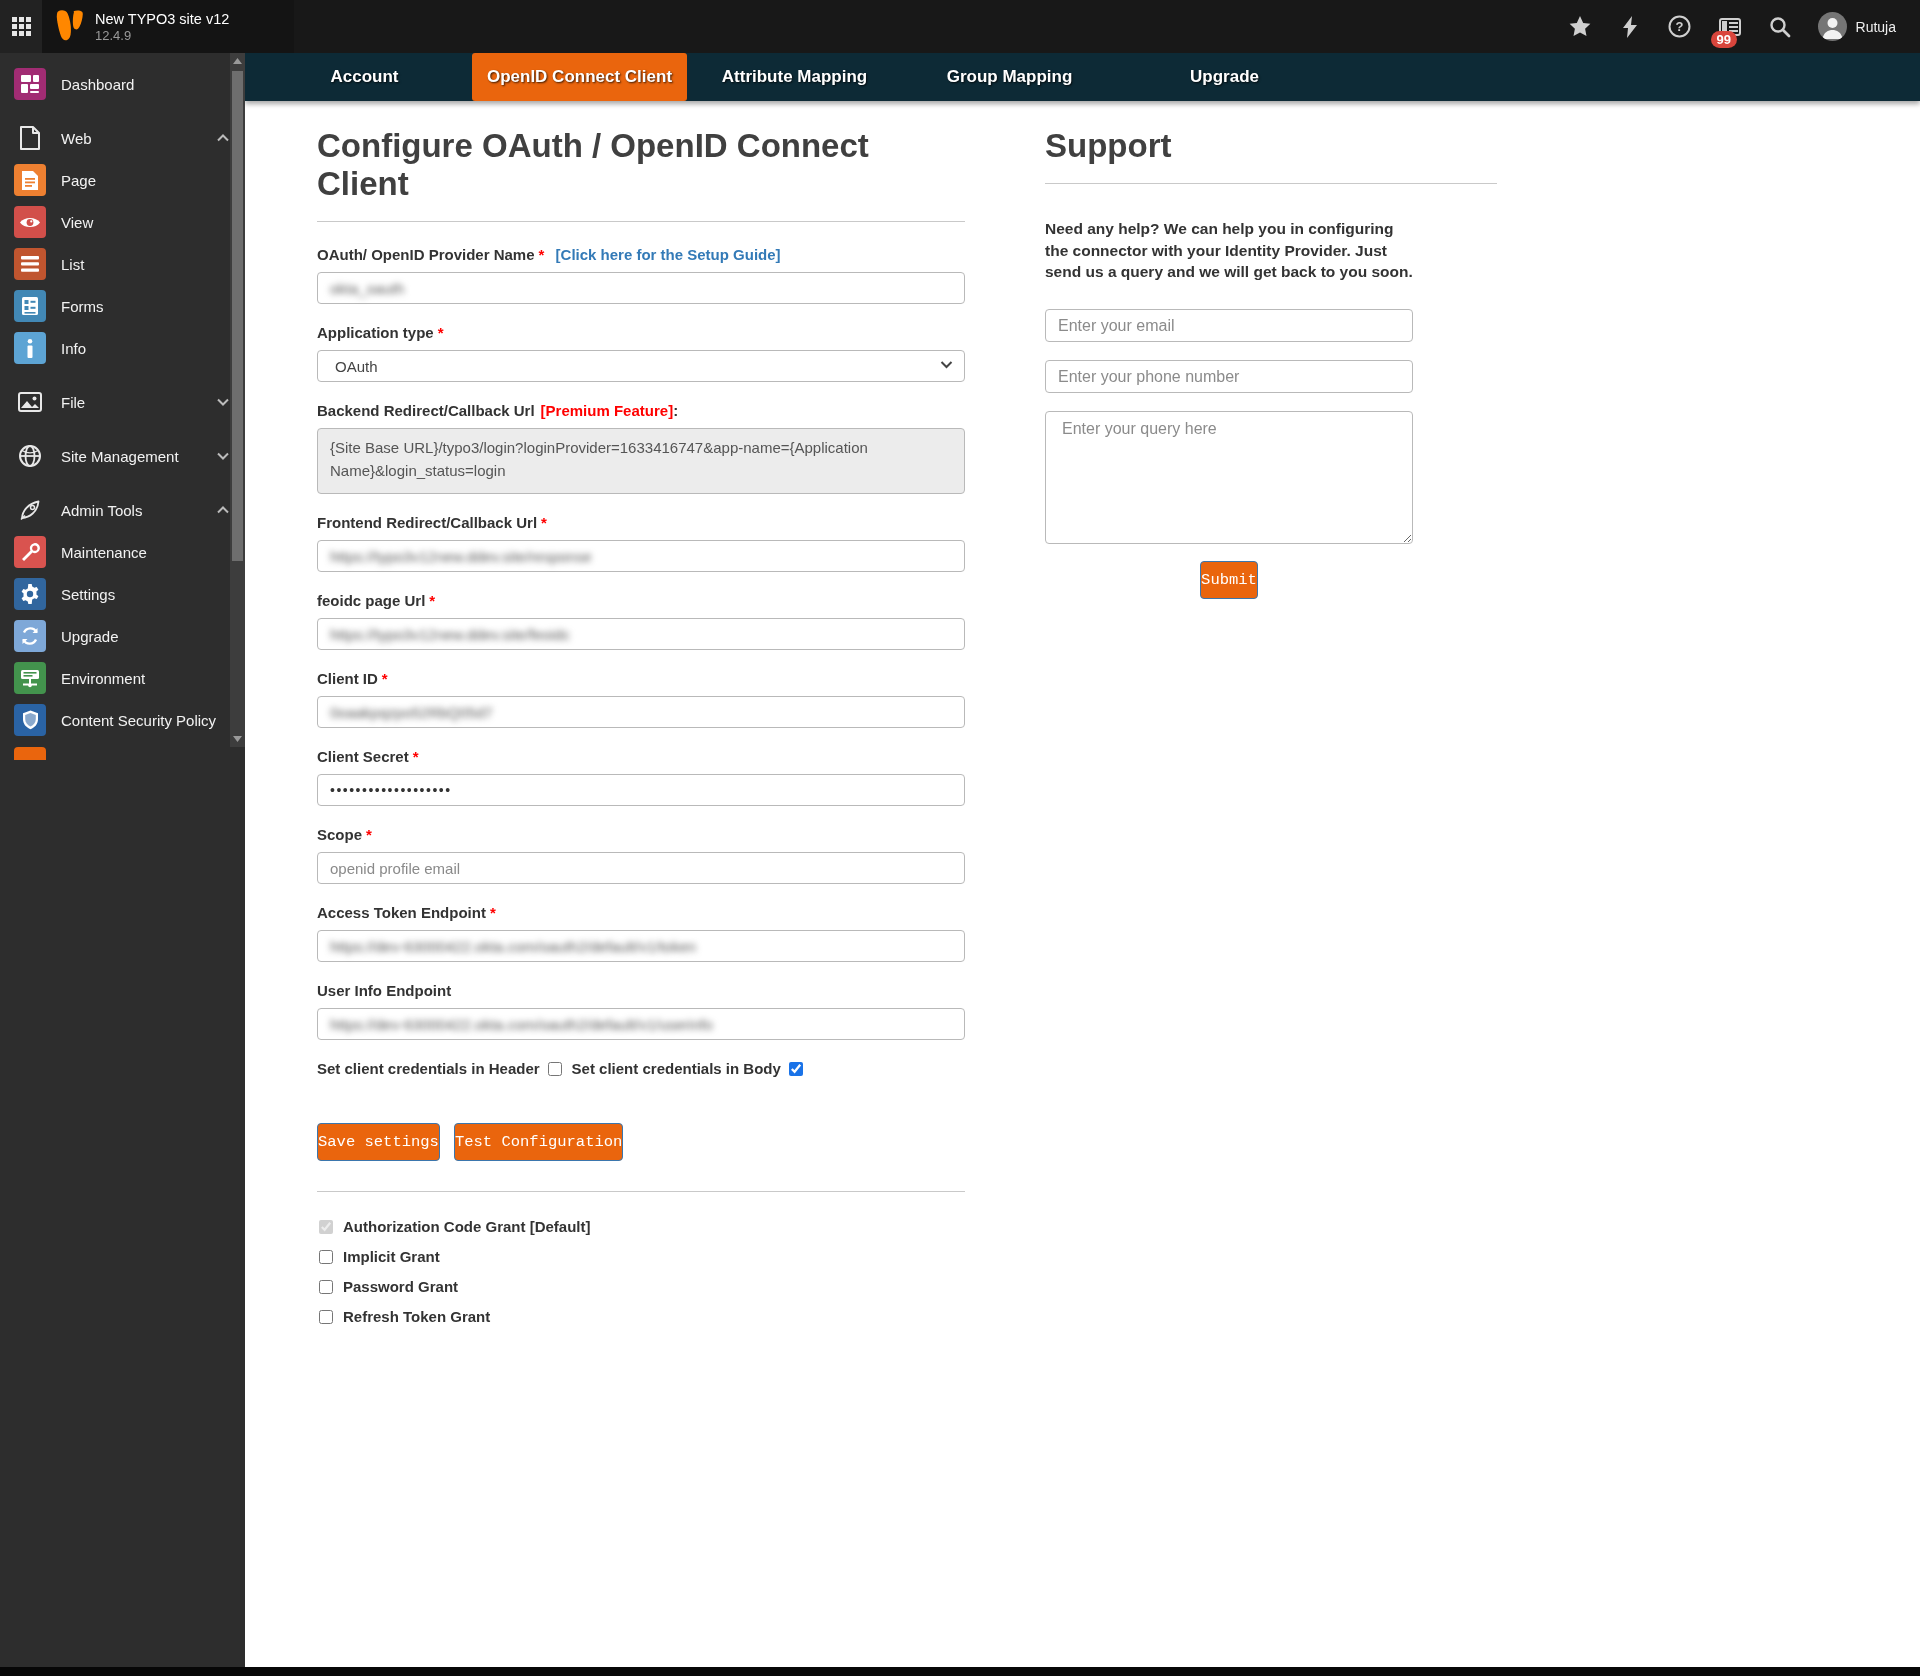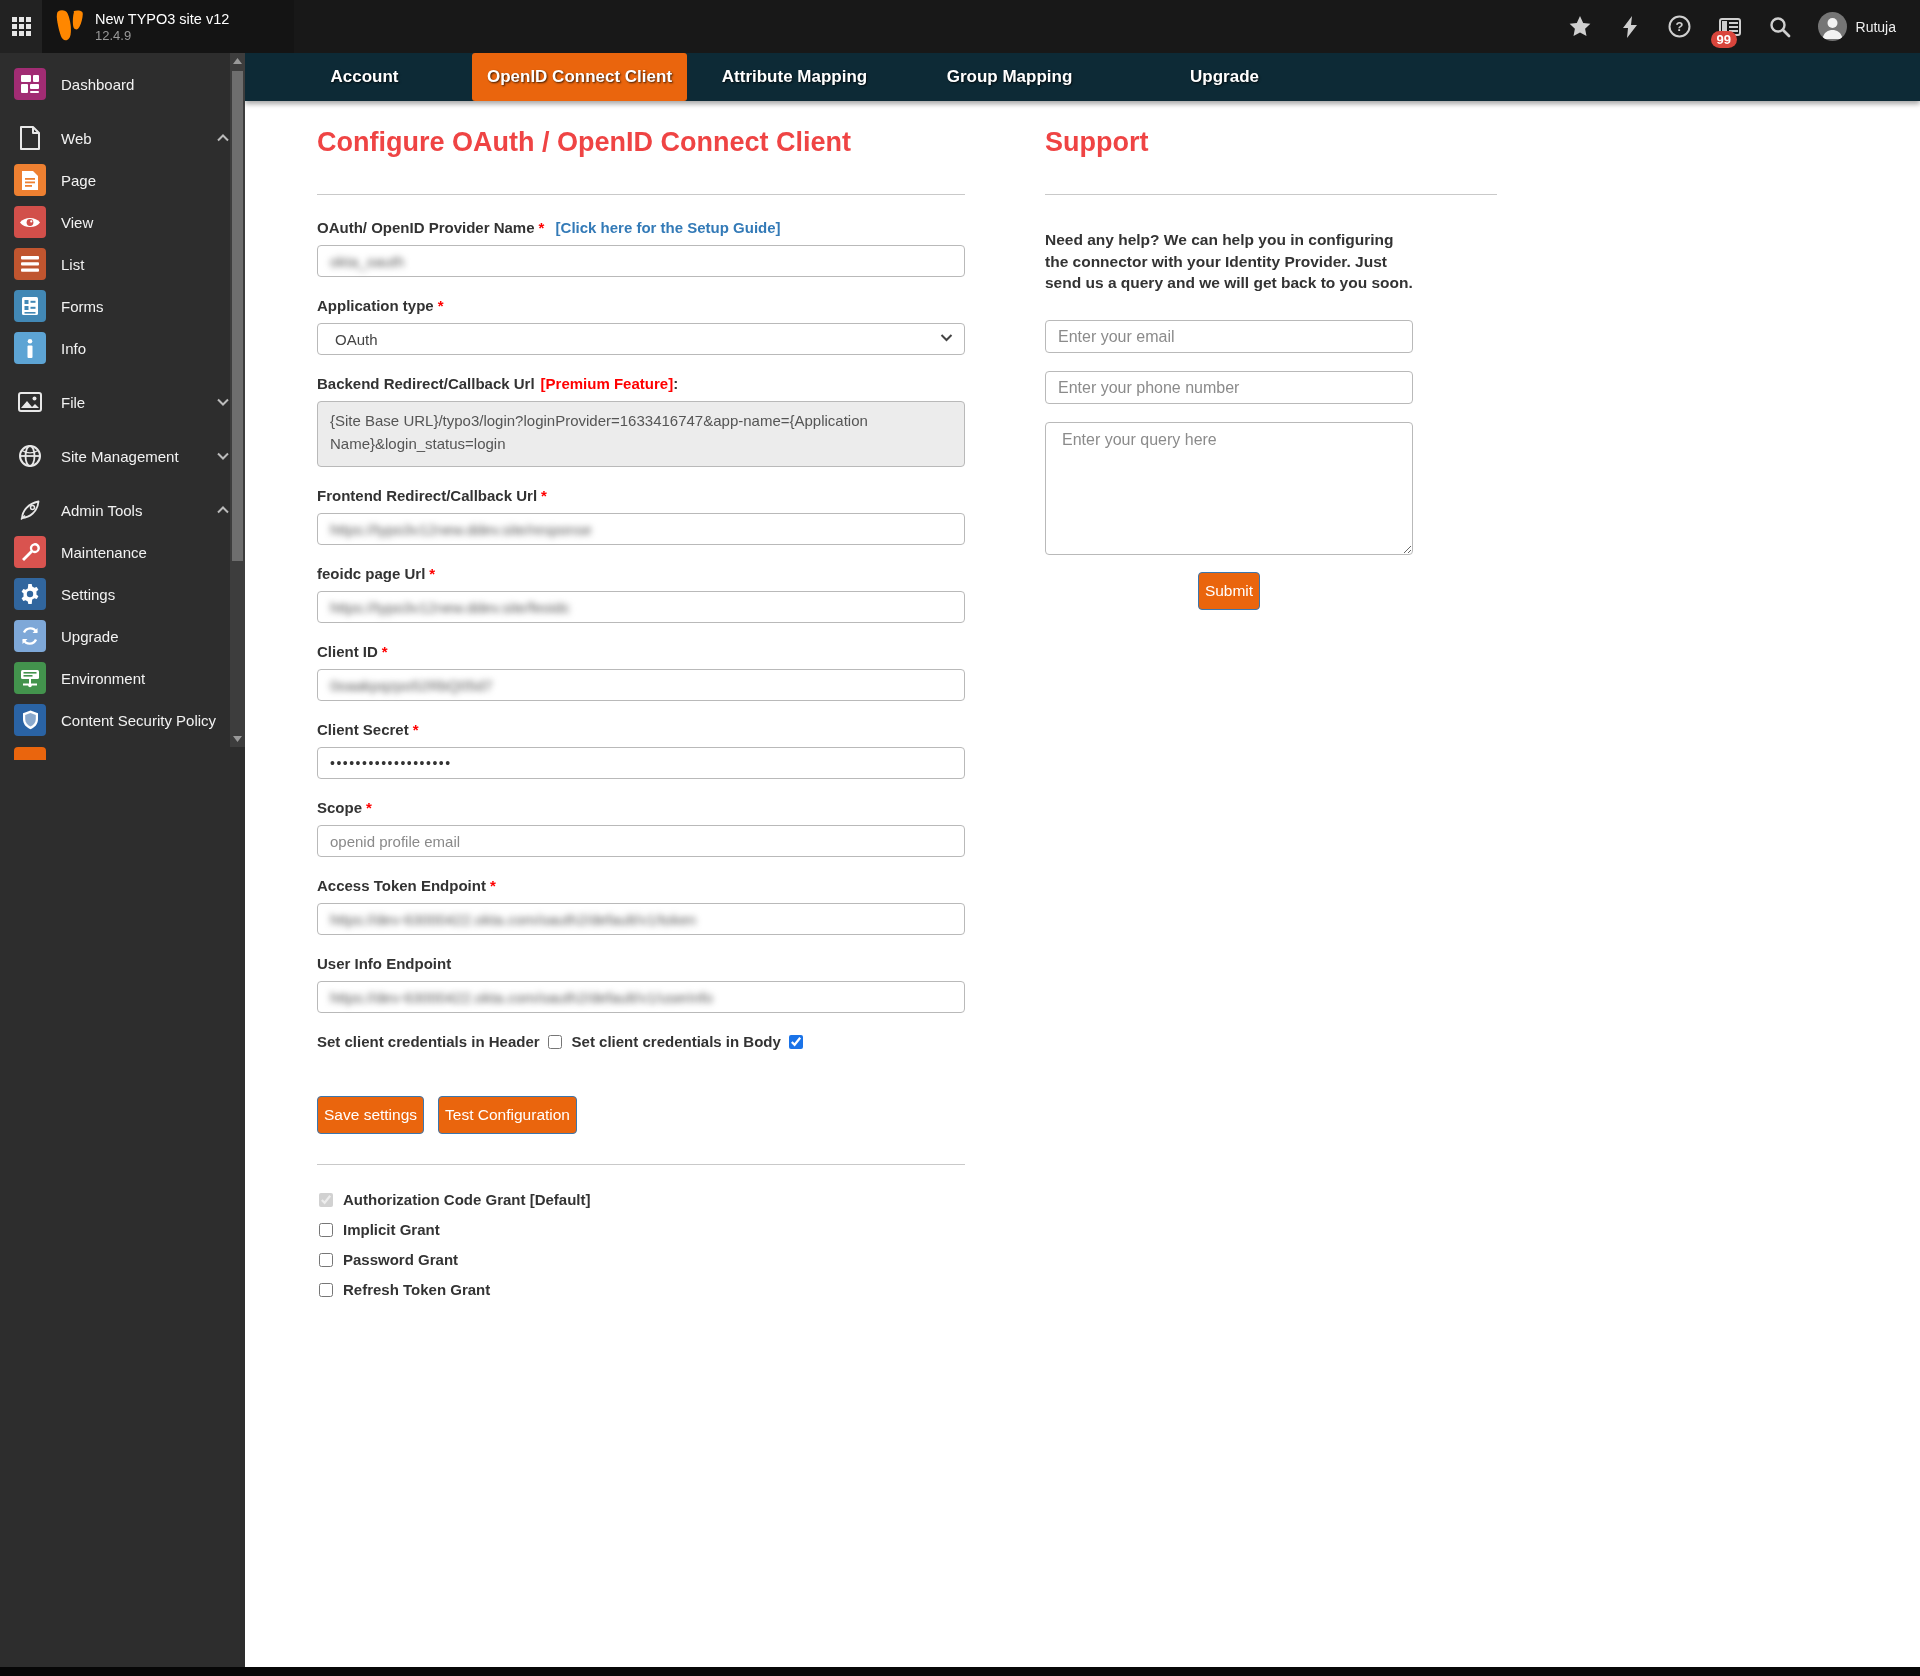--- a/index.html
+++ b/index.html
@@ -32,42 +32,42 @@
   .ss-thumb{position:absolute;left:2px;top:18px;width:11px;height:490px;background:#6e6e6e;cursor:pointer;}
   
   .content{position:absolute;left:245px;top:53px;right:0;bottom:0;background:#fff;overflow:hidden;}
   .navbar{height:48px;background:#0d2a36;display:flex;padding-left:12px;box-shadow:0 3px 5px rgba(0,0,0,.35);}
   .tab{width:215px;display:flex;align-items:center;justify-content:center;color:#fff;font-weight:bold;font-size:17px;
     text-shadow:1px 1px 2px rgba(0,0,0,.75);cursor:pointer;white-space:nowrap;}
   .tab.active{background:#ea650d;border-radius:3px;}
   .cols{display:flex;padding:26px 0 0 72px;gap:80px;align-items:flex-start;}
   .form-col{width:648px;flex:0 0 648px;}
   .support-col{width:452px;flex:0 0 452px;}
-  h1.pagetitle{font-size:27px;font-weight:bold;color:#ef4444;margin:0 0 36px 0;}
+  h1.pagetitle{font-size:33px;font-weight:bold;color:#404040;margin:0 0 18px 0;}
   .rule{border:none;border-top:1px solid #c9c9c9;margin:0 0 24px 0;}
   
   .flabel{display:block;font-size:15px;font-weight:bold;color:#333;margin-bottom:9px;}
   .req{color:#f00;margin-left:4px;}
   .setup-link{color:#337ab7;font-weight:bold;margin-left:7px;text-decoration:none;cursor:pointer;}
   .premium{color:#f00;margin-left:6px;}
   .tinput{box-sizing:border-box;width:648px;height:32px;border:1px solid #b9b9b9;border-radius:4px;background:#fff;
     display:flex;align-items:center;padding:0 12px;font-size:15px;color:#444;margin-bottom:20px;cursor:text;}
   .blurred{filter:blur(3px);color:#5a5a5a;white-space:nowrap;}
   .fselect{position:relative;cursor:pointer;}
   .fselect .selchev{position:absolute;right:11px;top:9px;}
   .disabled-area{box-sizing:border-box;width:648px;min-height:66px;background:#ececec;border:1px solid #b9b9b9;border-radius:4px;
     padding:8px 12px;font-size:15px;color:#555;line-height:1.5;margin-bottom:20px;}
   .dots{letter-spacing:1.5px;font-size:14px;color:#333;}
   .scopeval{color:#8a8a8a;}
   .credrow{display:flex;align-items:center;font-size:15px;font-weight:bold;color:#333;margin-top:4px;}
   .credrow input{width:14px;height:14px;margin:0 10px 0 8px;accent-color:#1a73e8;cursor:pointer;}
   .credrow input:last-child{margin-right:0;}
   .btnrow{display:flex;gap:14px;margin-top:46px;}
-  .btn{background:#ea650d;color:#fff;font-size:15.5px;padding:9px 6px;border:1px solid #3b76ad;border-radius:4px;
-    cursor:pointer;font-family:Liberation Sans, sans-serif;}
+  .btn{background:#ea650d;color:#fff;font-size:15.5px;padding:9px 0;border:1px solid #3b76ad;border-radius:4px;
+    cursor:pointer;font-family:Liberation Mono, monospace;}
   .rule2{border:none;border-top:1px solid #c9c9c9;margin:30px 0 0 0;}
   .grant-head{margin-top:24px;font-size:21px;font-weight:bold;color:#333;}
   .grant-head .premium{font-size:15px;}
   .grantlist{margin-top:26px;}
   .grantitem{display:flex;align-items:center;margin-bottom:13px;font-size:15px;font-weight:bold;color:#333;}
   .grantitem input{width:14px;height:14px;margin:0 10px 0 2px;accent-color:#1a73e8;cursor:pointer;}
   
   .support-text{font-size:15.5px;font-weight:bold;color:#333;line-height:1.4;width:372px;margin:34px 0 26px 0;}
   .s-input{box-sizing:border-box;width:368px;height:33px;border:1px solid #b9b9b9;border-radius:4px;padding:0 12px;
     font-size:16px;color:#444;display:block;margin-bottom:18px;font-family:inherit;}

